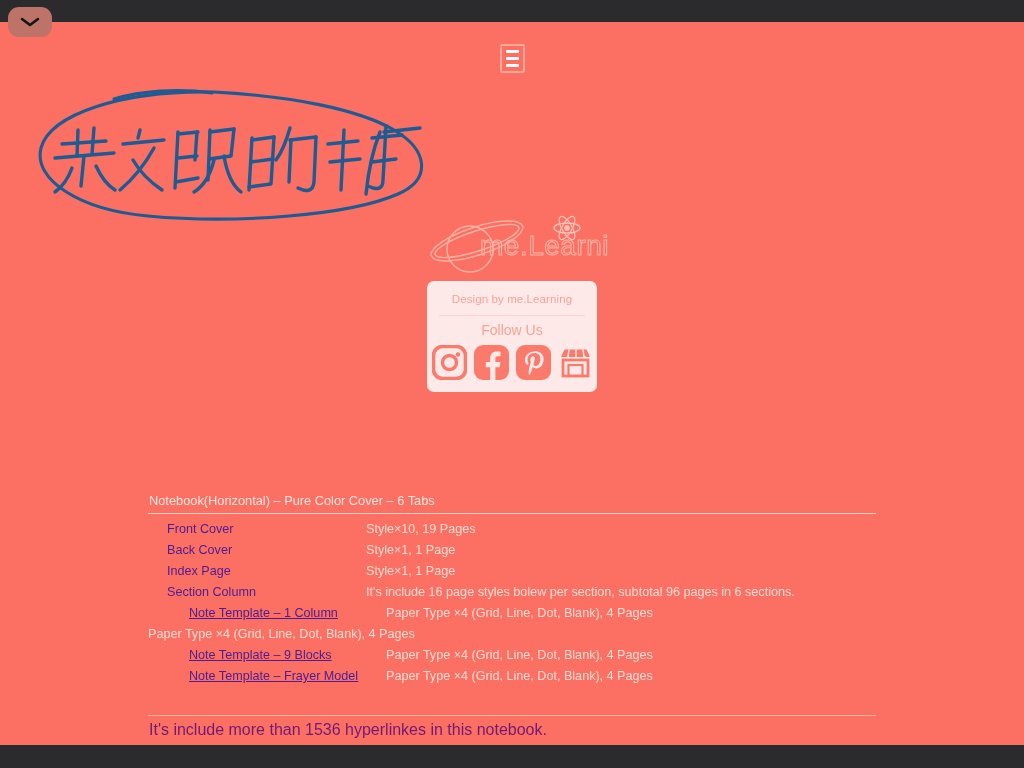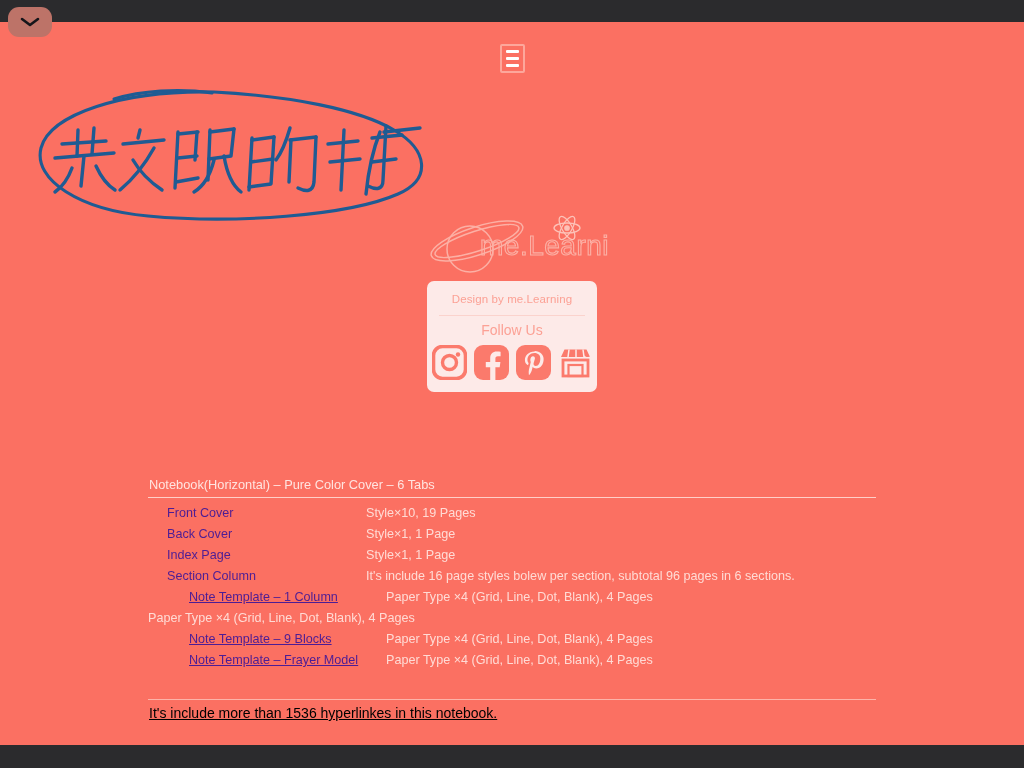--- a/index.html
+++ b/index.html
@@ -144,44 +144,44 @@
     background: #fdb3a9;
     width: 100%;
   }
   .rule-strong { background: #ffcfc8; }
   .spec-title {
     color: #ffe4e0;
     font-size: 12.8px;
     line-height: 20px;
     padding: 0 0 2px 1px;
     white-space: nowrap;
+    margin-top: 16px;
   }
   .spec-rows { padding: 5px 0 4px 0; }
   .row {
     display: flex;
     line-height: 21px;
     white-space: nowrap;
   }
   .row .k {
     color: #4c1d95;
     flex: 0 0 auto;
   }
   .row .v {
     color: #ffdbd5;
     flex: 1 1 auto;
   }
   .lvl1 .k { width: 218px; padding-left: 19px; box-sizing: border-box; }
   .lvl2 .k { width: 238px; padding-left: 41px; box-sizing: border-box; text-decoration: underline; }
   .spec-footer {
-    color: #000000;
-    font-size: 14px;
+    color: #701a75;
+    font-size: 16px;
     line-height: 21px;
     padding: 3px 0 1px 1px;
     white-space: nowrap;
-    text-decoration: underline;
   }
   .gap { height: 24px; }
 </style>
 </head>
 <body>
 
 <div class="chrome-top"></div>
 
 <div class="tab-pill">
   <span>

